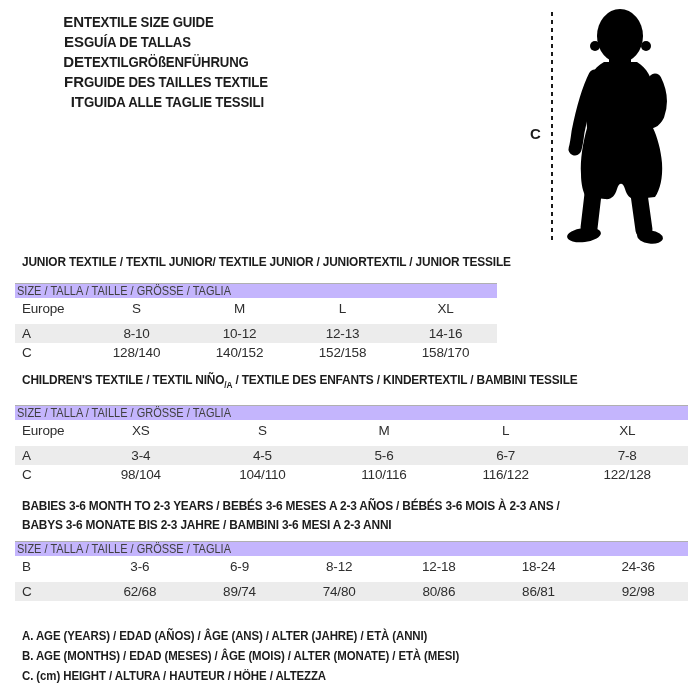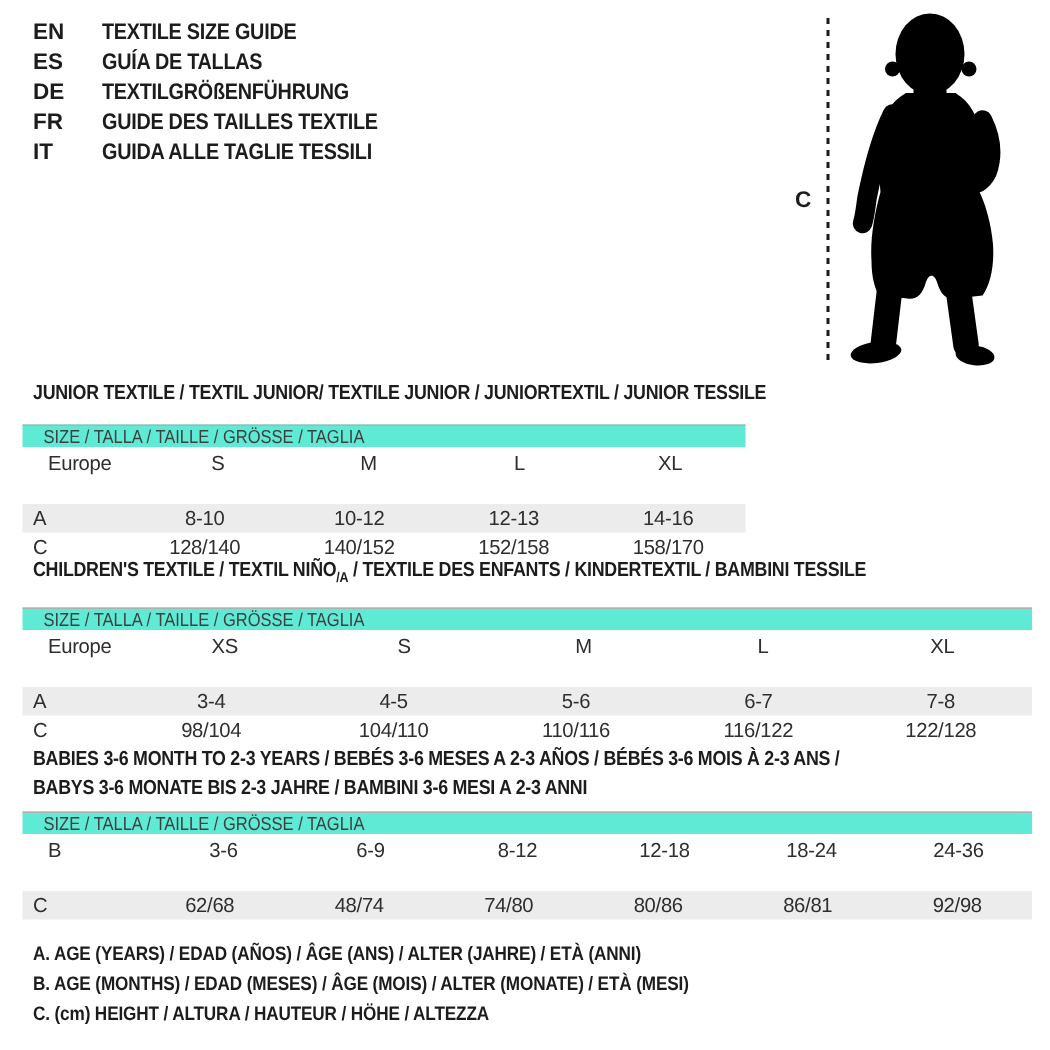--- a/index.html
+++ b/index.html
@@ -5,21 +5,21 @@
   html,body{margin:0;padding:0;}
   body{
     width:700px;height:700px;position:relative;overflow:hidden;
     background:#ffffff;color:#1c1c1c;
     font-family:"Liberation Sans","DejaVu Sans",sans-serif;
   }
   .abs{position:absolute;}
   .cond{transform:scaleX(0.88);transform-origin:0 50%;white-space:nowrap;display:inline-block;}
 
   
-  .langs{left:22px;top:12px;}
+  .langs{left:38px;top:12px;text-align:right;}
   .lang-row{display:flex;height:20px;line-height:20px;}
   .lang-code{width:46px;font-weight:700;font-size:15px;}
   .lang-label{font-weight:700;font-size:15px;letter-spacing:-0.2px;}
 
   
   .dash-line{left:551px;top:12px;width:2px;height:230px;
     background:repeating-linear-gradient(to bottom,#1a1a1a 0 4px,transparent 4px 8px);}
   .c-label{left:530px;top:125px;font-weight:700;font-size:15px;}
   .fig{left:559px;top:8px;}
 
@@ -29,30 +29,30 @@
   .h-junior{left:22px;top:254px;}
   .h-children{left:22px;top:372px;}
   .h-babies1{left:22px;top:498px;}
   .h-babies2{left:22px;top:517px;}
 
   
   .tbl{left:15px;}
   .t-junior{top:283px;width:482px;}
   .t-children{top:405px;width:673px;}
   .t-babies{top:541px;width:673px;}
-  .thead{height:15px;line-height:15px;background:#5eead4;border-top:1px solid #b0b0b0;
-    color:#3f3f3f;font-size:12.5px;padding-left:14px;box-sizing:border-box;}
+  .thead{height:15px;line-height:15px;background:#c4b5fd;border-top:1px solid #b0b0b0;
+    color:#3f3f3f;font-size:12.5px;padding-left:2px;box-sizing:border-box;}
   .trow{display:grid;height:19px;line-height:19px;font-size:13.5px;}
   .t-junior .trow{grid-template-columns:70px repeat(4,1fr);}
   .t-children .trow{grid-template-columns:65px repeat(5,1fr);}
   .t-babies .trow{grid-template-columns:75px repeat(6,1fr);}
   .trow.shade{background:#ececec;}
   .cell{text-align:center;color:#2e2e2e;letter-spacing:-0.2px;}
   .cell.lbl{text-align:left;padding-left:7px;color:#2e2e2e;}
-  .trow.euro{height:38px;line-height:21px;margin-left:10px;}
+  .trow.euro{height:26px;line-height:21px;}
 
   
   .footnotes{left:22px;top:626px;}
   .fn{height:20px;line-height:20px;font-weight:700;font-size:13px;letter-spacing:-0.1px;}
 </style>
 </head>
 <body>
 
 <div class="abs langs">
   <div class="lang-row">
@@ -170,21 +170,21 @@
     <div class="cell">3-6</div>
     <div class="cell">6-9</div>
     <div class="cell">8-12</div>
     <div class="cell">12-18</div>
     <div class="cell">18-24</div>
     <div class="cell">24-36</div>
   </div>
   <div class="trow shade">
     <div class="cell lbl">C</div>
     <div class="cell">62/68</div>
-    <div class="cell">48/74</div>
+    <div class="cell">89/74</div>
     <div class="cell">74/80</div>
     <div class="cell">80/86</div>
     <div class="cell">86/81</div>
     <div class="cell">92/98</div>
   </div>
 </div>
 
 <div class="abs footnotes">
   <div class="fn"><span class="cond">A. AGE (YEARS) / EDAD (AÑOS) / ÂGE (ANS) / ALTER (JAHRE) / ETÀ (ANNI)</span></div>
   <div class="fn"><span class="cond">B. AGE (MONTHS) / EDAD (MESES) / ÂGE (MOIS) / ALTER (MONATE) / ETÀ (MESI)</span></div>

